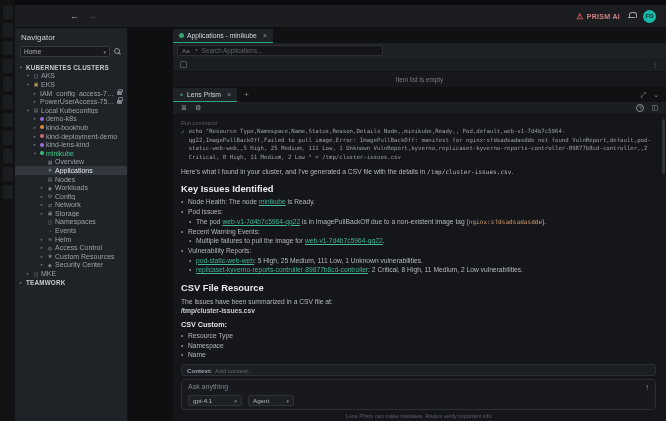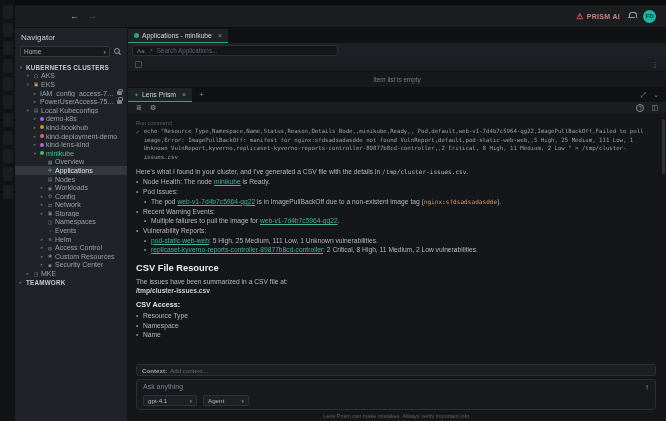--- a/index.html
+++ b/index.html
@@ -17,21 +17,21 @@
   .arrow-back { color:#9aa0a7; }
   .arrow-fwd { color:#4a4f55; }
   .topbar-right { margin-left:auto; display:flex; align-items:center; gap:8px; }
   .prism-badge { display:flex; align-items:center; gap:3px; font-size:7px; font-weight:bold; color:#cf8080; letter-spacing:.3px; }
   .warn { color:#d95757; font-size:8px; }
   .bell { width:7px; height:8px; position:relative; }
   .bell::before { content:""; position:absolute; left:.5px; top:0; width:6px; height:5px; border:1px solid #9aa0a7; border-bottom:none; border-radius:3px 3px 0 0; }
   .bell::after { content:""; position:absolute; left:0; top:5px; width:7px; height:1px; background:#9aa0a7; }
   .avatar { width:13px; height:13px; border-radius:50%; background:#16b8a8; color:#093330; font-size:6px; font-weight:bold; display:flex; align-items:center; justify-content:center; }
 
-  .main { flex:1; display:flex; min-height:0; }
+  .main { flex:1; display:flex; min-height:0;gap:45px; }
 
   
   .sidebar { width:113px; flex:none; background:#1f2327; border-right:1px solid #121416; display:flex; flex-direction:column; }
   .sidebar-header { font-size:8px; color:#c9ced4; padding:5px 6px 4px; }
   .sidebar-search { display:flex; align-items:center; gap:4px; padding:0 5px 5px; }
   .home-select { flex:1; display:flex; align-items:center; justify-content:space-between; background:#17191c; border:1px solid #34393e; border-radius:2px; font-size:6.5px; color:#aab0b6; height:11px; padding:0 3px; }
   .sel-caret { color:#7d848c; font-size:5px; }
   .mag { width:8px; height:8px; position:relative; flex:none; }
   .mag::before { content:""; position:absolute; width:4px; height:4px; border:1px solid #8a9199; border-radius:50%; left:0; top:0; }
   .mag::after { content:""; position:absolute; width:3px; height:1px; background:#8a9199; transform:rotate(45deg); left:4px; top:5.5px; }
@@ -384,20 +384,21 @@
 
         <div class="pbody">
           <div class="scrollthumb"></div>
           <div class="runlabel">Run command</div>
           <div class="cmd">
             <span class="check">✓</span>
             <span>echo "Resource Type,Namespace,Name,Status,Reason,Details Node,,minikube,Ready,, Pod,default,web-v1-7d4b7c5964-qg22,ImagePullBackOff,Failed to pull image,Error: ImagePullBackOff: manifest for nginx:sfdsadsadasdde not found VulnReport,default,pod-static-web-web,,5 High, 25 Medium, 111 Low, 1 Unknown VulnReport,kyverno,replicaset-kyverno-reports-controller-89877b8cd-controller,,2 Critical, 8 High, 11 Medium, 2 Low " &gt; /tmp/cluster-issues.csv</span>
           </div>
           <div class="para" id="intro"><span>Here's what I found in your cluster, and I've generated a CSV file with the details in </span><span class="seg-mono">/tmp/cluster-issues.csv</span><span>.</span></div>
 
+          <div class="h2">Key Issues Identified</div>
           <div class="bullets" id="keyIssues">
 
           <div class="b-row" style="padding-left: 0px;">
                 <span class="b-dot">•</span>
                 <span><span>Node Health: The node </span><span class="seg-link">minikube</span><span> is Ready.</span></span>
               </div>
               <div class="b-row" style="padding-left: 0px;">
                 <span class="b-dot">•</span>
                 <span><span>Pod Issues:</span></span>
               </div>
@@ -424,21 +425,21 @@
               <div class="b-row" style="padding-left: 8px;">
                 <span class="b-dot">•</span>
                 <span><span class="seg-link">replicaset-kyverno-reports-controller-89877b8cd-controller</span><span>: 2 Critical, 8 High, 11 Medium, 2 Low vulnerabilities.</span></span>
               </div>
             </div>
 
           <div class="h2">CSV File Resource</div>
           <div class="para" style="margin:2px 0 0">The issues have been summarized in a CSV file at:</div>
           <div class="csvpath">/tmp/cluster-issues.csv</div>
 
-          <div class="h3">CSV Access:</div>
+          <div class="h3">CSV Custom:</div>
           <div class="bullets" id="csvCols">
 
           <div class="b-row">
                 <span class="b-dot">•</span>
                 <span>Resource Type</span>
               </div>
               <div class="b-row">
                 <span class="b-dot">•</span>
                 <span>Namespace</span>
               </div>

